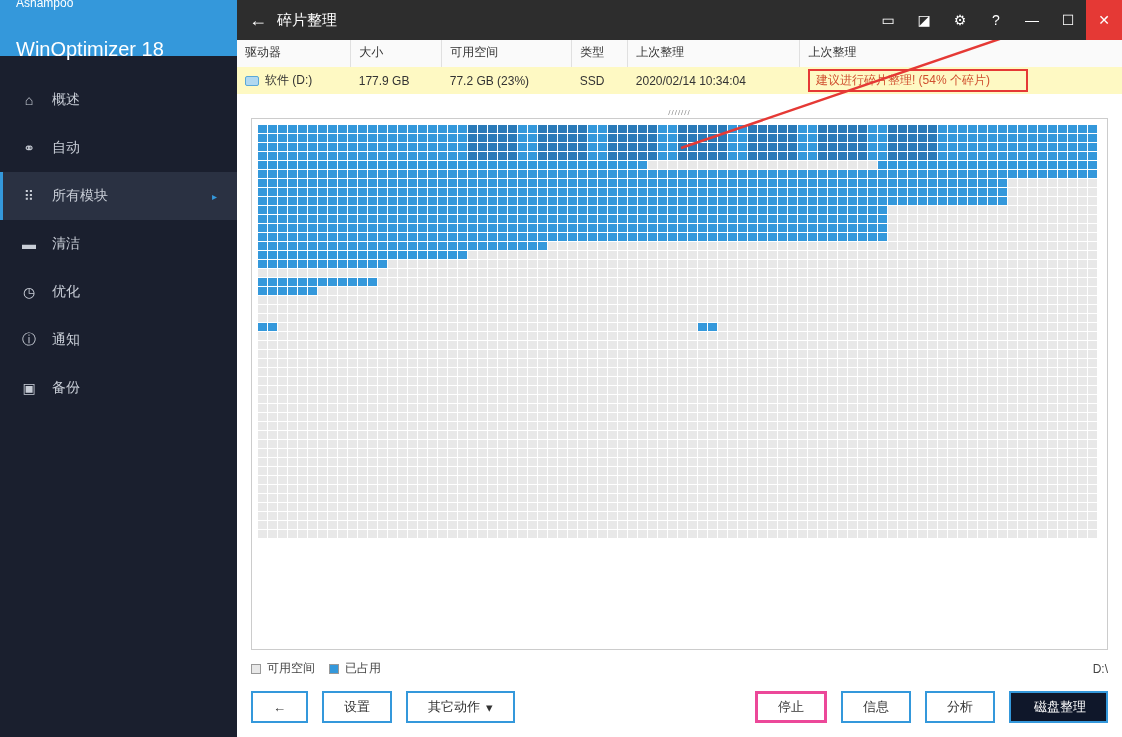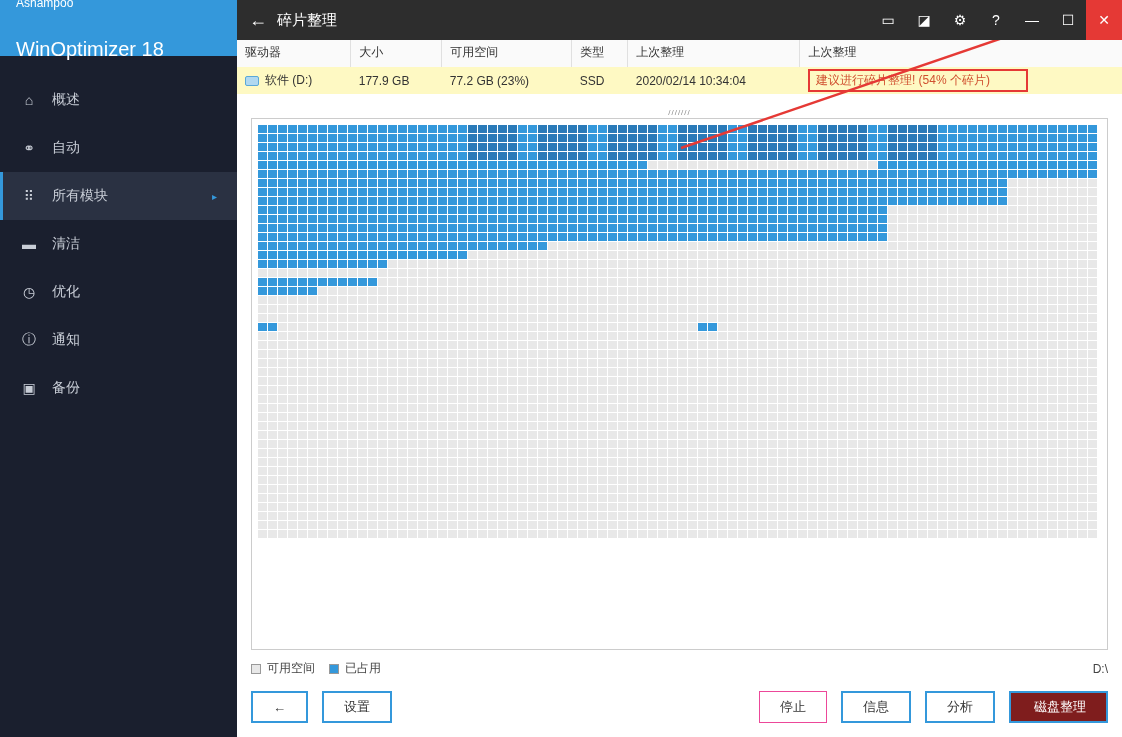--- a/index.html
+++ b/index.html
@@ -35,22 +35,22 @@
 .viz-row { display:flex; gap:1px; height:8px; }
 .cell { width:9px; height:8px; flex-shrink:0; }
 .c-free { background:#e8e8e8; }
 .c-used { background:#3498db; }
 .c-dark { background:#2a7ab8; }
 .legend-bar { display:flex; align-items:center; padding:6px 14px 4px 14px; font-size:12px; color:#444; gap:6px; }
 .legend-sw { width:10px; height:10px; display:inline-block; border:1px solid #999; }
 .legend-spacer { flex:1; }
 .button-bar { display:flex; align-items:center; padding:10px 14px 14px 14px; gap:14px; }
 .btn { height:32px; padding:0 20px; border:2px solid #3498db; background:#fff; color:#333; font-size:13px; cursor:pointer; display:flex; align-items:center; gap:6px; }
-.btn.ghost { border:1px solid #ec4899; }
-.btn.primary { background:#7f1d1d; color:#fff;padding-left:23px; }
+.btn.ghost { border:3px solid #ec4899; }
+.btn.primary { background:#0f172a; color:#fff;padding-left:23px; }
 .bb-spacer { flex:1; }
 .arrow-svg { position:absolute; left:400px; top:-100px; pointer-events:none; }
 </style>
 </head>
 <body>
 
 <div class="app">
   <div class="sidebar">
     <div class="logo-area">
       <div class="logo-small">Ashampoo</div>
@@ -4102,20 +4102,24 @@
         <span>可用空间</span>
         <span class="legend-sw" style="background:#3498db;margin-left:8px"></span>
         <span>已占用</span>
         <span class="legend-spacer"></span>
         <span>D:\</span>
       </div>
 
       <div class="button-bar">
         <button class="btn">←</button>
         <button class="btn">设置</button>
+        <button class="btn">
+          <span>其它动作</span>
+          <span>▾</span>
+        </button>
         <span class="bb-spacer"></span>
         <button class="btn ghost">停止</button>
         <button class="btn">信息</button>
         <button class="btn">分析</button>
         <button class="btn primary">磁盘整理</button>
       </div>
     </div>
   </div>
 </div>
 

